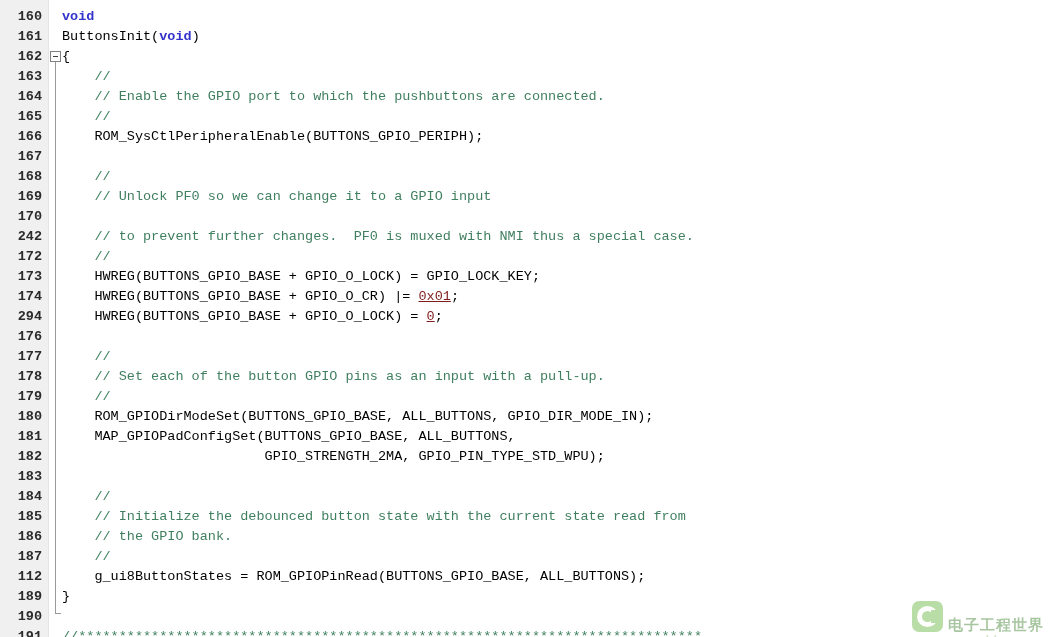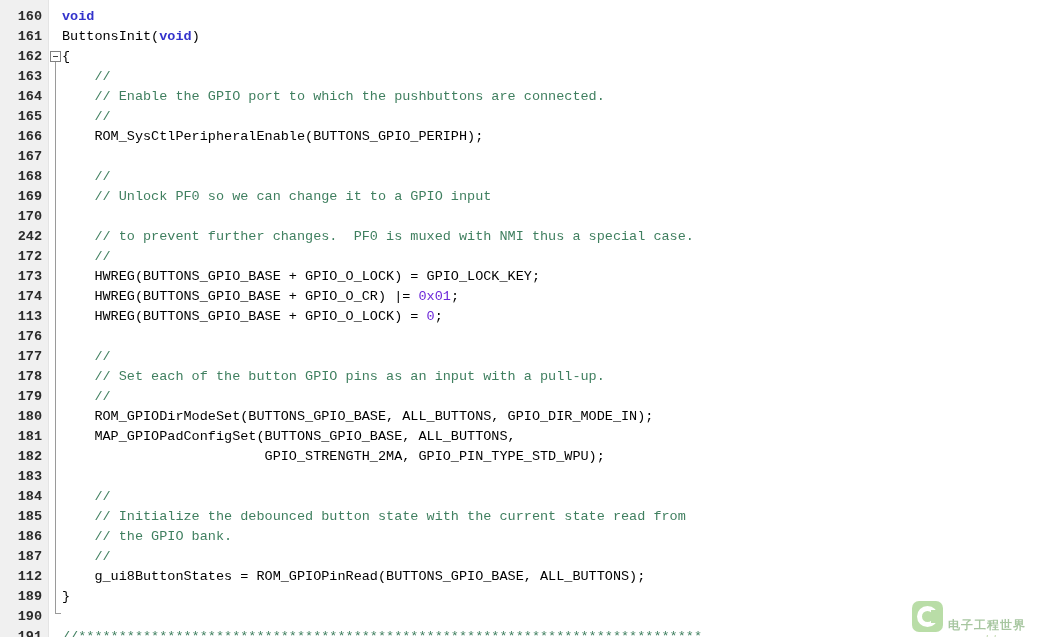--- a/index.html
+++ b/index.html
@@ -70,21 +70,21 @@
   #rows {
     position: absolute;
     left: 0;
     top: -13px;   
     width: 1064px;
   }
 
   
   .t-kw   { color: #3333cc; font-weight: bold; margin-top: 36px; }
   .t-cmt  { color: #3f7f5f; }
-  .t-num  { color: #6d28d9; }
+  .t-num  { color: #7f1d1d; text-decoration: underline; }
   .t-pln  { color: #000000; }
 
   
   #fold-box {
     position: absolute;
     left: 50px;
     top: 51px;
     width: 11px;
     height: 11px;
     border: 1px solid #808080;
@@ -150,21 +150,21 @@
   #wm-logo:after {
     content: "";
     position: absolute;
     right: 2px; top: 9px;
     width: 10px; height: 13px;
     background: #5bb030;
   }
   #wm-text { display: flex; flex-direction: column; justify-content: center; }
   #wm-cn {
     font-family: "DejaVu Sans", sans-serif;
-    font-size: 12px;
+    font-size: 15px;
     font-weight: bold;
     color: #2f7a1f;
     line-height: 17px;
     letter-spacing: 1px;
     margin-top: 32px;
   }
   #wm-url {
     font-family: "DejaVu Sans", sans-serif;
     font-size: 12px;
     font-style: italic;
@@ -191,21 +191,21 @@
       <div class="row"><span class="lineno">165</span><span class="code"><span class="t-pln">    </span><span class="t-cmt">//</span></span></div>
       <div class="row"><span class="lineno">166</span><span class="code"><span class="t-pln">    ROM_SysCtlPeripheralEnable(BUTTONS_GPIO_PERIPH);</span></span></div>
       <div class="row"><span class="lineno">167</span><span class="code"><span class="t-pln"></span></span></div>
       <div class="row"><span class="lineno">168</span><span class="code"><span class="t-pln">    </span><span class="t-cmt">//</span></span></div>
       <div class="row"><span class="lineno">169</span><span class="code"><span class="t-pln">    </span><span class="t-cmt">// Unlock PF0 so we can change it to a GPIO input</span></span></div>
       <div class="row"><span class="lineno">170</span><span class="code"><span class="t-pln">    </span></span></div>
       <div class="row"><span class="lineno">242</span><span class="code"><span class="t-pln">    </span><span class="t-cmt">// to prevent further changes.  PF0 is muxed with NMI thus a special case.</span></span></div>
       <div class="row"><span class="lineno">172</span><span class="code"><span class="t-pln">    </span><span class="t-cmt">//</span></span></div>
       <div class="row"><span class="lineno">173</span><span class="code"><span class="t-pln">    HWREG(BUTTONS_GPIO_BASE + GPIO_O_LOCK) = GPIO_LOCK_KEY;</span></span></div>
       <div class="row"><span class="lineno">174</span><span class="code"><span class="t-pln">    HWREG(BUTTONS_GPIO_BASE + GPIO_O_CR) |= </span><span class="t-num">0x01</span><span class="t-pln">;</span></span></div>
-      <div class="row"><span class="lineno">113</span><span class="code"><span class="t-pln">    HWREG(BUTTONS_GPIO_BASE + GPIO_O_LOCK) = </span><span class="t-num">0</span><span class="t-pln">;</span></span></div>
+      <div class="row"><span class="lineno">294</span><span class="code"><span class="t-pln">    HWREG(BUTTONS_GPIO_BASE + GPIO_O_LOCK) = </span><span class="t-num">0</span><span class="t-pln">;</span></span></div>
       <div class="row"><span class="lineno">176</span><span class="code"><span class="t-pln"></span></span></div>
       <div class="row"><span class="lineno">177</span><span class="code"><span class="t-pln">    </span><span class="t-cmt">//</span></span></div>
       <div class="row"><span class="lineno">178</span><span class="code"><span class="t-pln">    </span><span class="t-cmt">// Set each of the button GPIO pins as an input with a pull-up.</span></span></div>
       <div class="row"><span class="lineno">179</span><span class="code"><span class="t-pln">    </span><span class="t-cmt">//</span></span></div>
       <div class="row"><span class="lineno">180</span><span class="code"><span class="t-pln">    ROM_GPIODirModeSet(BUTTONS_GPIO_BASE, ALL_BUTTONS, GPIO_DIR_MODE_IN);</span></span></div>
       <div class="row"><span class="lineno">181</span><span class="code"><span class="t-pln">    MAP_GPIOPadConfigSet(BUTTONS_GPIO_BASE, ALL_BUTTONS,</span></span></div>
       <div class="row"><span class="lineno">182</span><span class="code"><span class="t-pln">                         GPIO_STRENGTH_2MA, GPIO_PIN_TYPE_STD_WPU);</span></span></div>
       <div class="row"><span class="lineno">183</span><span class="code"><span class="t-pln"></span></span></div>
       <div class="row"><span class="lineno">184</span><span class="code"><span class="t-pln">    </span><span class="t-cmt">//</span></span></div>
       <div class="row"><span class="lineno">185</span><span class="code"><span class="t-pln">    </span><span class="t-cmt">// Initialize the debounced button state with the current state read from</span></span></div>

